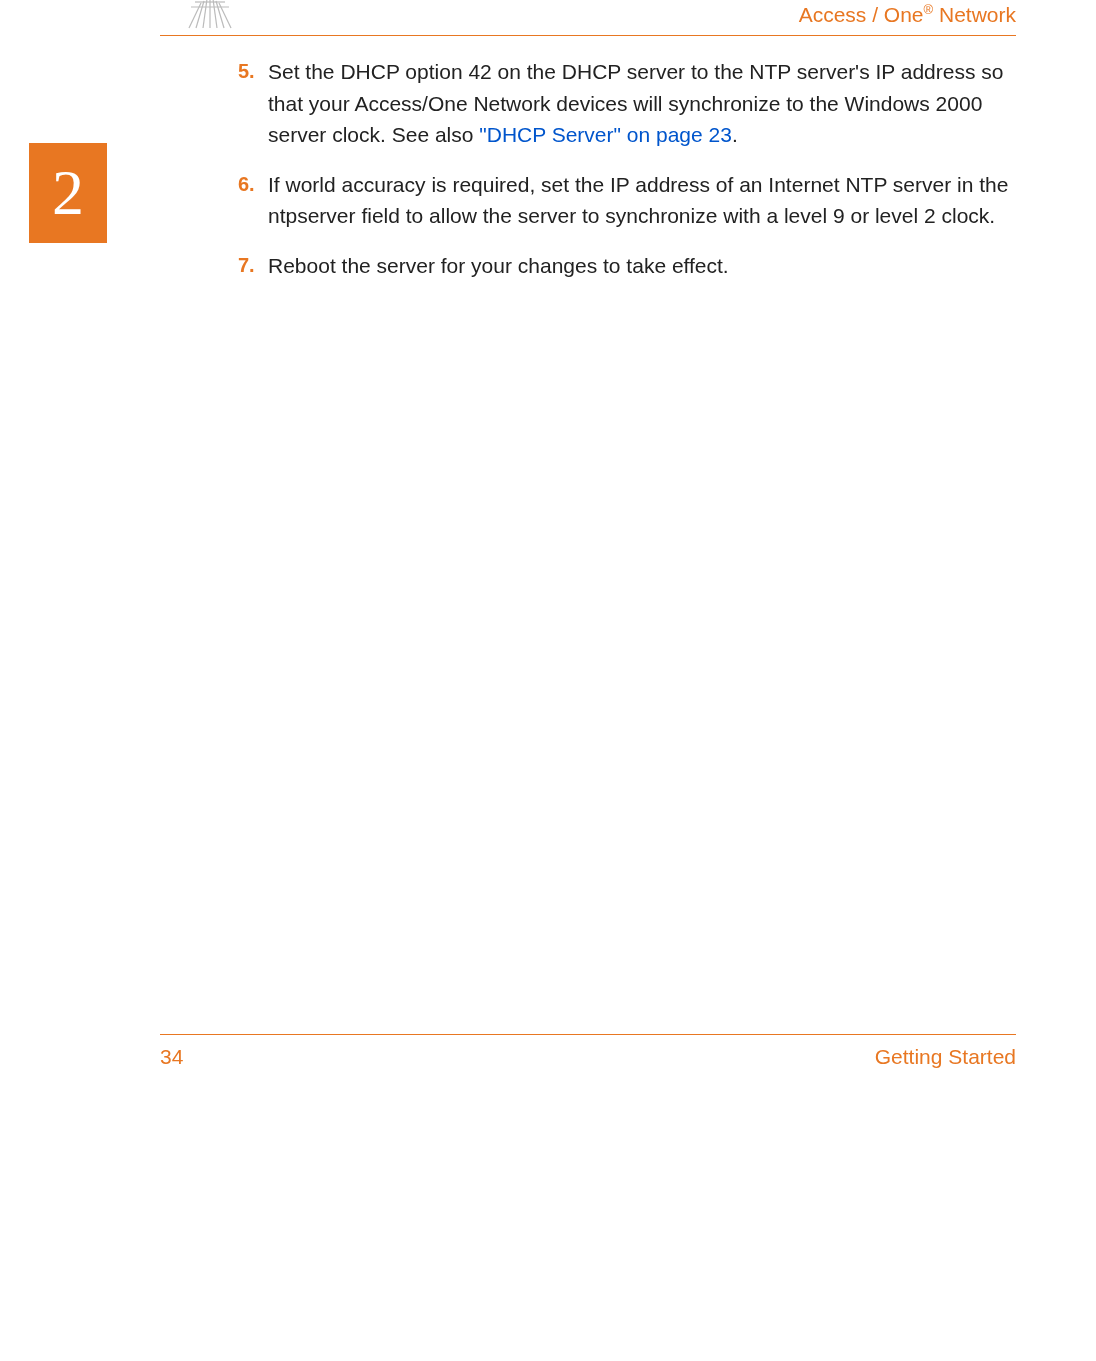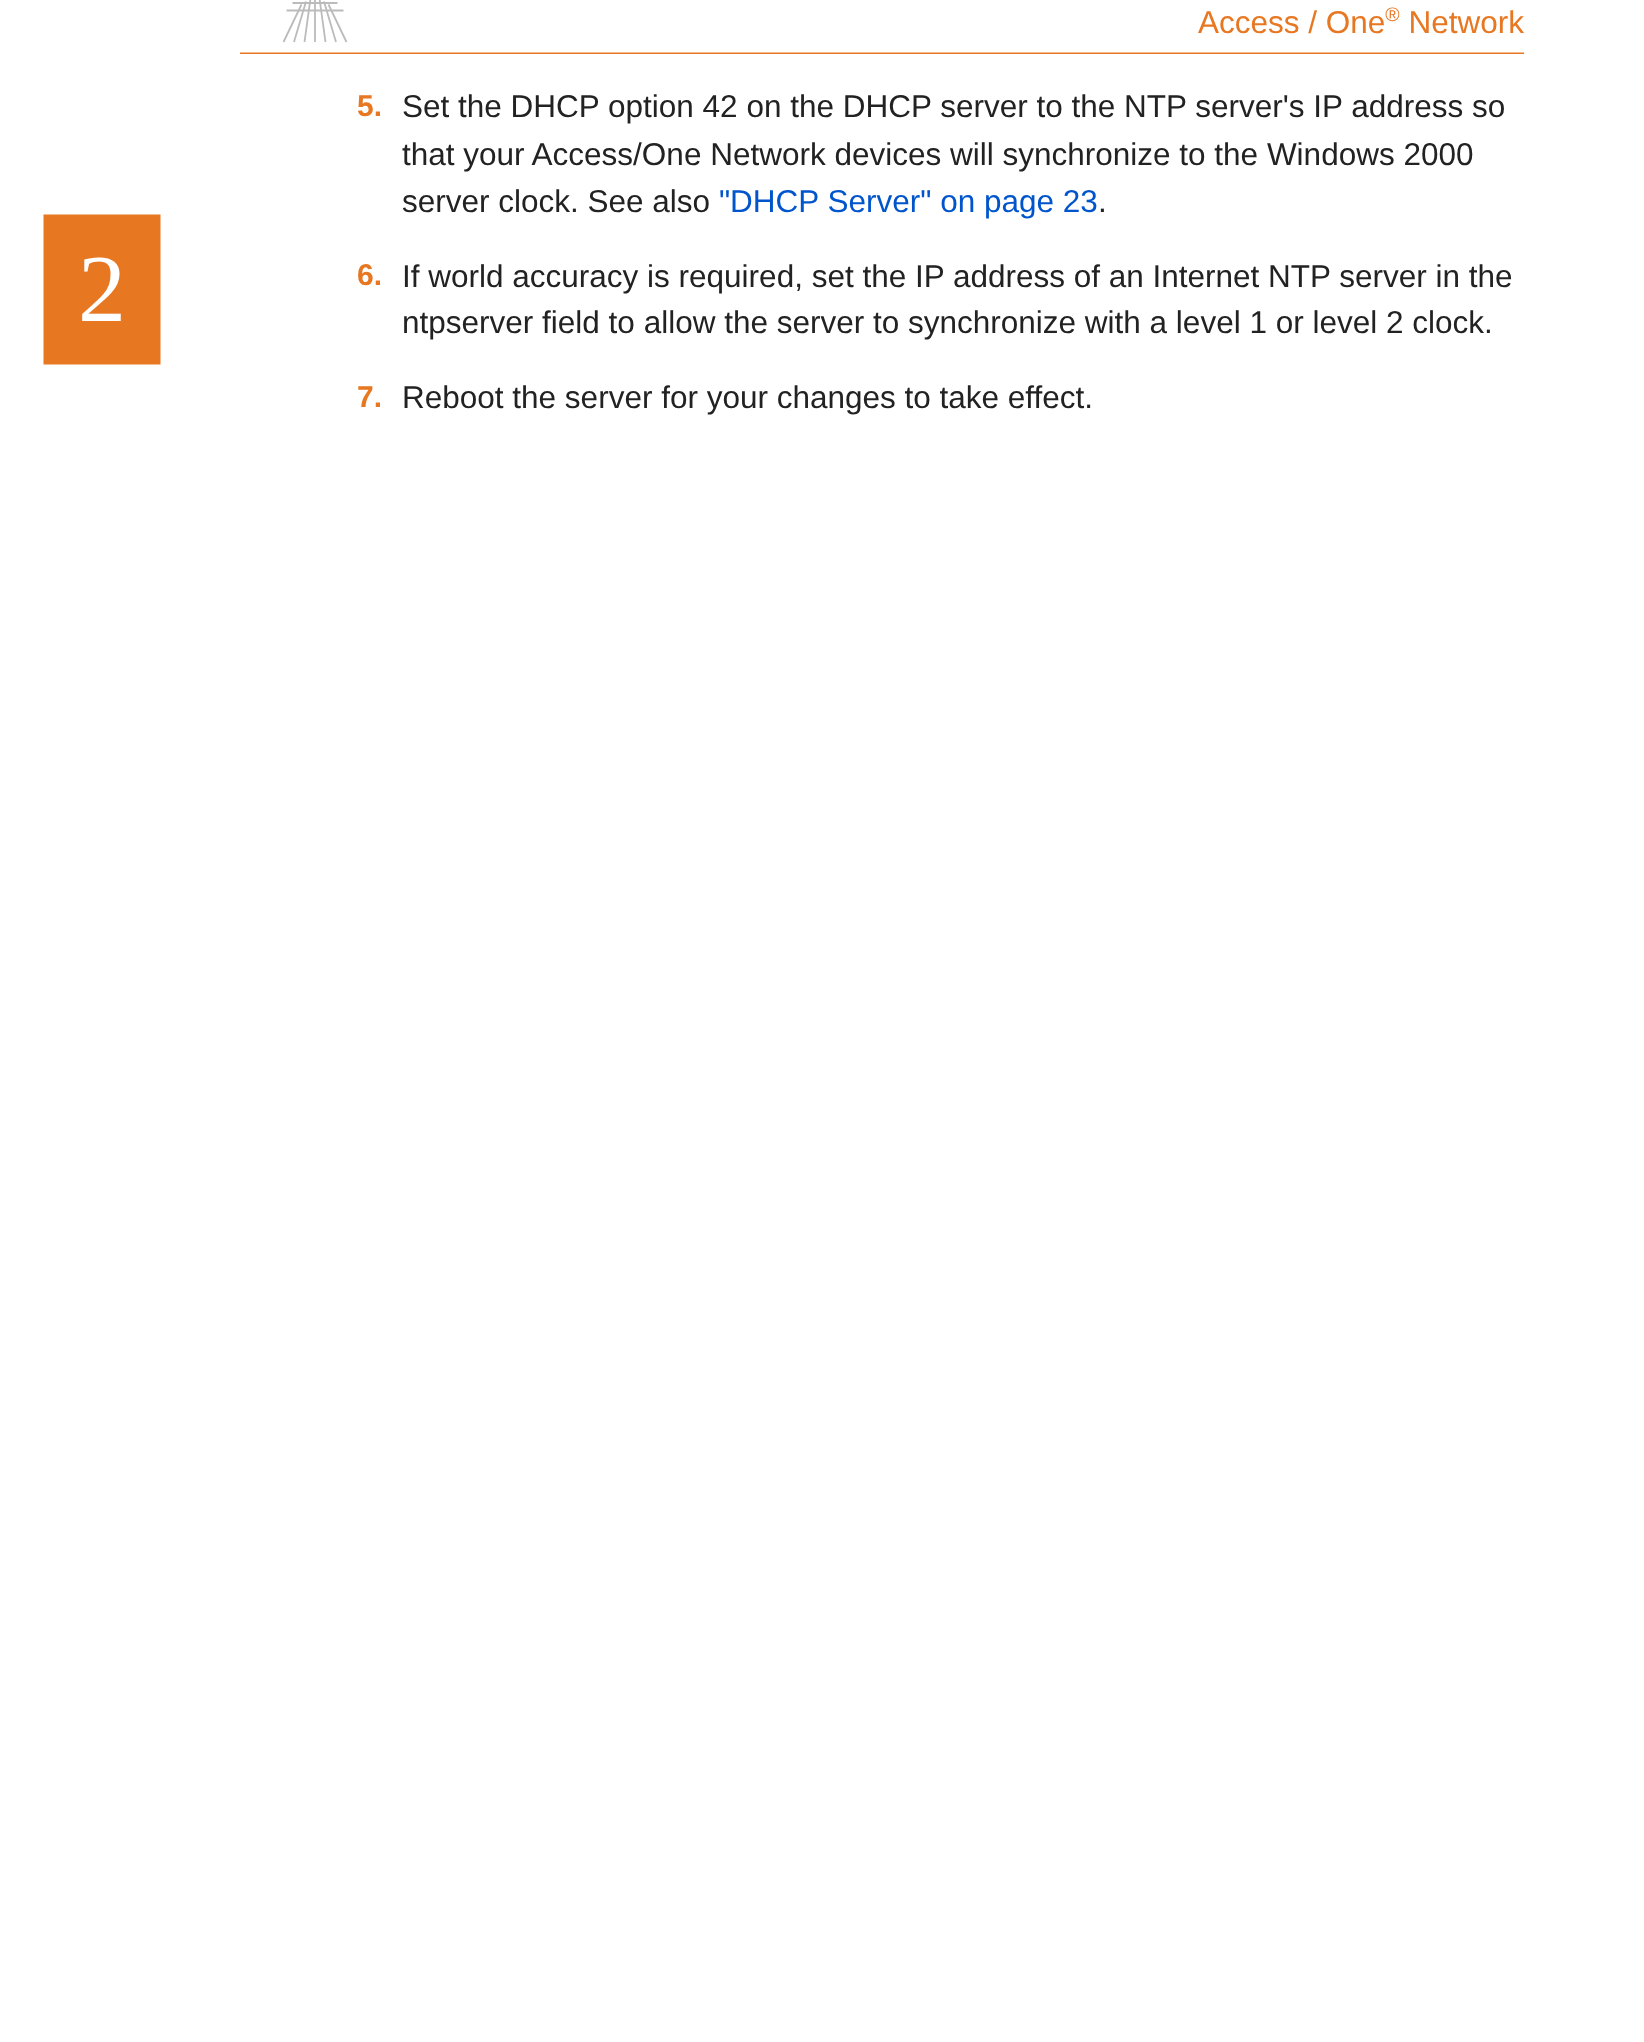--- a/index.html
+++ b/index.html
@@ -129,25 +129,29 @@
     <div class="step">
       <div class="num">5.</div>
       <div class="text">
         <span>Set the DHCP option 42 on the DHCP server to the NTP server's IP address so that your Access/One Network devices will synchronize to the Windows 2000 server clock. See also </span><span class="link">"DHCP Server" on page 23</span><span>.</span>
       </div>
     </div>
 
     <div class="step">
       <div class="num">6.</div>
       <div class="text">
-        <span>If world accuracy is required, set the IP address of an Internet NTP server in the </span><span class="bold">ntpserver</span><span> field to allow the server to synchronize with a level 1 or level 2 clock.</span>
+        <span>If world accuracy is required, set the IP address of an Internet NTP server in the </span><span class="bold">ntpserver</span><span> field to allow the server to synchronize with a level 9 or level 2 clock.</span>
       </div>
     </div>
 
     <div class="step">
       <div class="num">7.</div>
       <div class="text">Reboot the server for your changes to take effect.</div>
     </div>
 
   </div>
 
+  <div class="footer">
+    <div>34</div>
+    <div>Getting Started</div>
+  </div>
 
 </div>
 
 </body></html>

